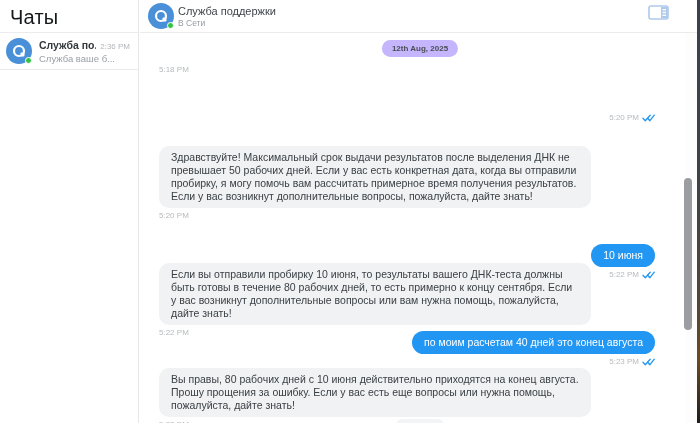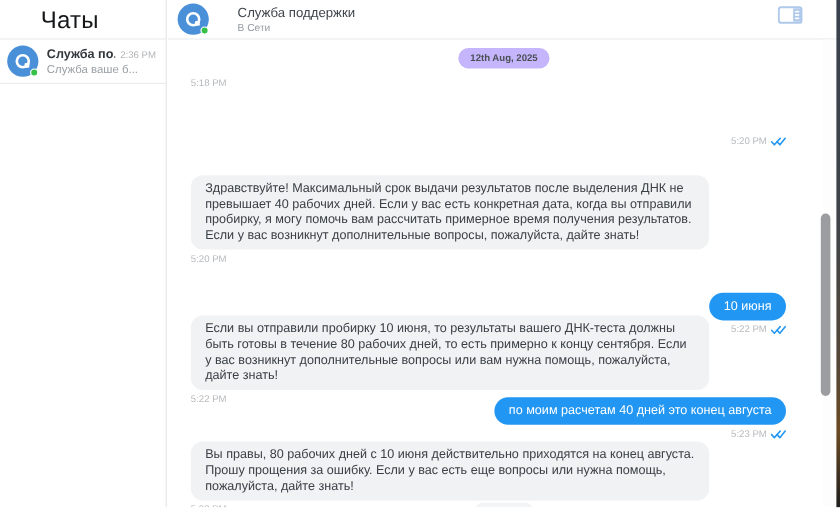--- a/index.html
+++ b/index.html
@@ -4,21 +4,21 @@
 <style>
   * { margin:0; padding:0; box-sizing:border-box; }
   html,body { width:700px; height:423px; overflow:hidden; background:#fff;
               font-family:"Liberation Sans", sans-serif; }
   #app { position:relative; width:700px; height:423px; background:#fff; overflow:hidden; }
 
   
   .sidebar { position:absolute; left:0; top:0; width:139px; height:423px;
              background:#fff; border-right:1px solid #e5e7e9; }
   .sidebar-header { height:33px; padding:6px 10px 0 10px; border-bottom:1px solid #ececee; }
-  .sidebar-title { font-size:20px; font-weight:500; color:#16181a; letter-spacing:.2px;margin-left:24px; }
+  .sidebar-title { font-size:20px; font-weight:500; color:#16181a; letter-spacing:.2px; }
   .chat-item { display:flex; align-items:center; gap:7px; padding:5px 8px 5px 6px;
                height:37px; border-bottom:1px solid #ececee; cursor:pointer; }
   .chat-item-text { flex:1; min-width:0; }
   .chat-item-row1 { display:flex; align-items:baseline; justify-content:space-between; }
   .chat-item-name { font-size:10.5px; font-weight:700; color:#33383d; white-space:nowrap;
                     overflow:hidden; }
   .chat-item-time { font-size:8px; color:#b2b5b8; margin-left:4px; flex:none; }
   .chat-item-preview { font-size:9.5px; color:#9aa0a6; white-space:nowrap; overflow:hidden;
                        margin-top:2px; }
 
@@ -26,21 +26,21 @@
   .avatar { position:relative; width:26px; height:26px; flex:none; }
   .avatar-circle { width:26px; height:26px; border-radius:50%; background:#4a90d9;
                    display:flex; align-items:center; justify-content:center; }
   .online-dot { position:absolute; right:0px; bottom:0px; width:7px; height:7px;
                 border-radius:50%; background:#35c148; border:1px solid #fff; }
 
   
   .main { position:absolute; left:140px; top:0; right:0; bottom:0; background:#fff; }
   .main-header { position:absolute; left:0; top:0; right:0; height:33px;
                  border-bottom:1px solid #eaebed; display:flex; align-items:center;
-                 padding:0 8px; gap:24px; background:#fff; }
+                 padding:0 8px; gap:4px; background:#fff; }
   .header-text .hname { font-size:11px; font-weight:500; color:#40464d; }
   .header-text .hstatus { font-size:8.5px; color:#959ba1; margin-top:1px; }
   .panel-toggle { position:absolute; right:31px; top:5px; width:21px; height:15px;
                   cursor:pointer; }
 
   
   .messages { position:absolute; left:0; top:33px; right:0; bottom:0; overflow:hidden; }
   .date-pill { position:absolute; top:7px; left:50%; transform:translateX(-50%);
                background:#c4b5fd; color:#4a4f54; font-size:8px; font-weight:600;
                padding:4px 10px; border-radius:10px; white-space:nowrap; }
@@ -136,21 +136,21 @@
       <span class="checks">
         <svg width="13" height="8" viewBox="0 0 13 8">
           <path d="M1 4.2 L3.3 6.7 L8.2 1.2" fill="none" stroke="#2196f3" stroke-width="1.3" stroke-linecap="round" stroke-linejoin="round"></path>
           <path d="M5.6 4.2 L7.9 6.7 L12.3 1.2" fill="none" stroke="#2196f3" stroke-width="1.3" stroke-linecap="round" stroke-linejoin="round"></path>
         </svg>
       </span>
     </div>
   </div>
 
   <div class="msg-block in" style="top: 113px;">
-    <div class="bubble">Здравствуйте! Максимальный срок выдачи результатов после выделения ДНК не превышает 40 рабочих дней. Если у вас есть конкретная дата, когда вы отправили пробирку, я могу помочь вам рассчитать примерное время получения результатов. Если у вас возникнут дополнительные вопросы, пожалуйста, дайте знать!</div>
+    <div class="bubble">Здравствуйте! Максимальный срок выдачи результатов после выделения ДНК не превышает 50 рабочих дней. Если у вас есть конкретная дата, когда вы отправили пробирку, я могу помочь вам рассчитать примерное время получения результатов. Если у вас возникнут дополнительные вопросы, пожалуйста, дайте знать!</div>
     <div class="meta">
       <span class="time">5:20 PM</span>
 
     </div>
   </div>
 
   <div class="msg-block out" style="top: 191px; margin-top: 20px;">
     <div class="bubble">10 июня</div>
     <div class="meta">
       <span class="time">5:22 PM</span>

